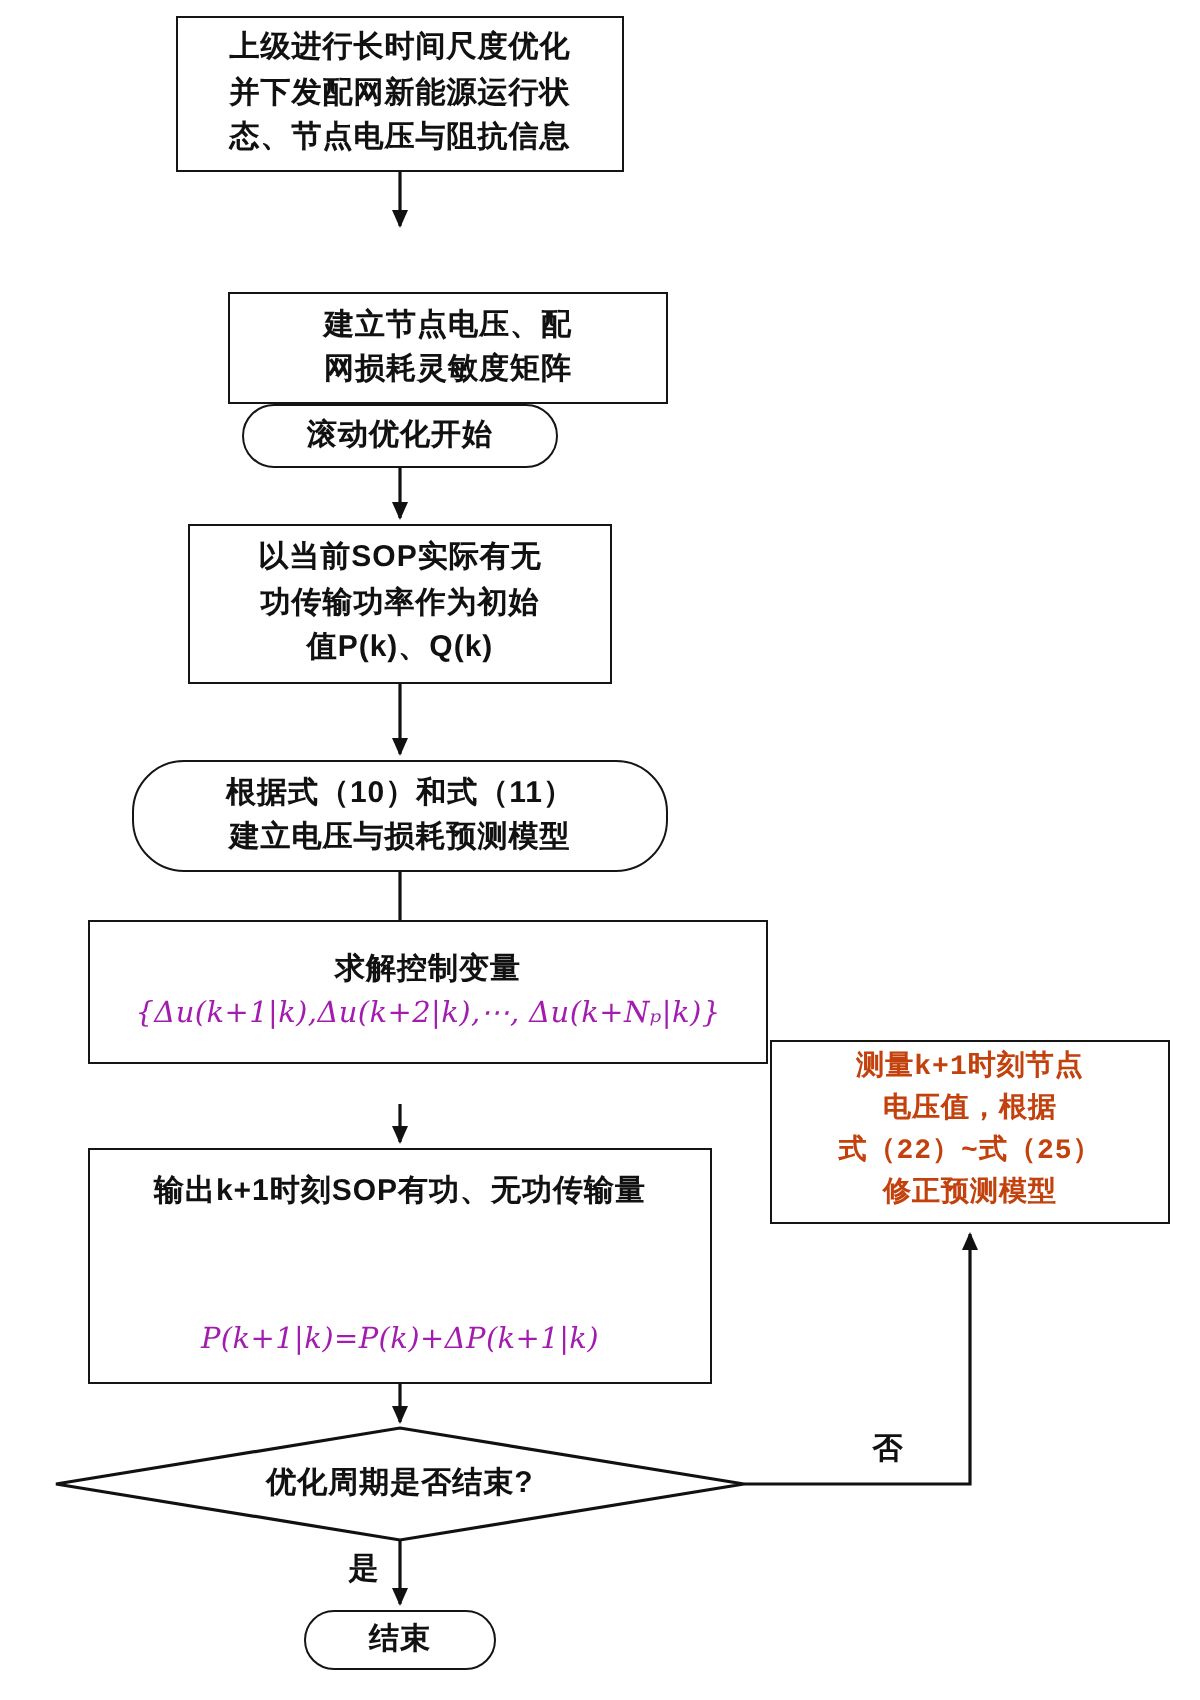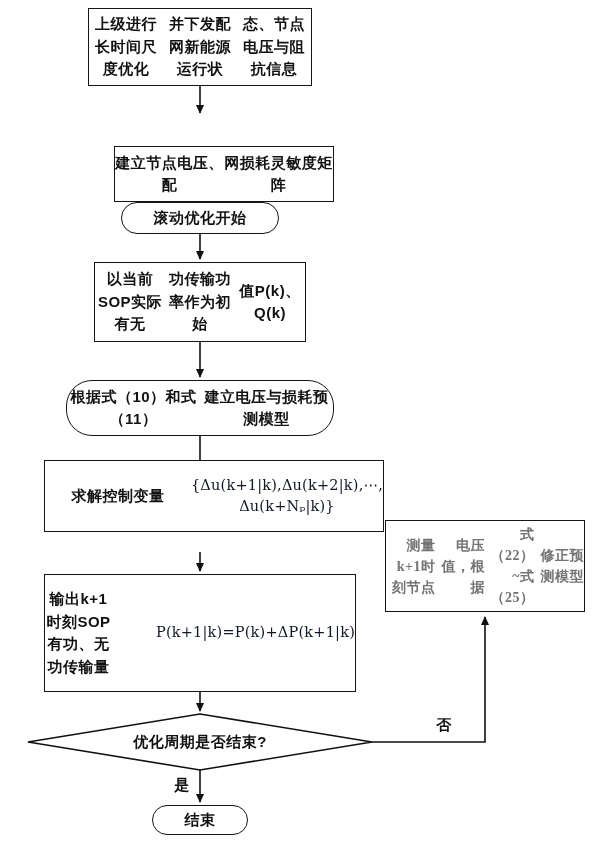--- a/index.html
+++ b/index.html
@@ -17,37 +17,37 @@
   svg.connectors {
     position: absolute;
     left: 0; top: 0;
     width: 600px; height: 850px;
     z-index: 0;
   }
 
   .node {
     position: absolute;
     display: flex;
-    flex-direction: row;
+    flex-direction: column;
     align-items: center;
     justify-content: center;
     text-align: center;
     z-index: 1;
   }
   .box  { border: 1.6px solid #151515; background: #ffffff; }
   .oval { border: 1.6px solid #151515; background: #ffffff; border-radius: 999px; }
   .plain { background: transparent; }
 
   .ln       { width: 100%; }
   .cjk      { font-family: "Liberation Sans", sans-serif; font-weight: 700; font-size: 15px;
               color: #111; line-height: 1.5; letter-spacing: 0.5px; }
-  .cjk-sm   { font-family: Liberation Serif, serif; font-weight: 700; font-size: 14px;
-              color: #737373; line-height: 1.5; letter-spacing: 0.5px; text-align: right; }
-  .math     { font-family: "DejaVu Serif", serif; font-size: 14.5px;
-              color: #0f172a; line-height: 1.45; letter-spacing: 0.2px; }
+  .cjk-sm   { font-family: Liberation Mono, monospace; font-weight: 700; font-size: 14px;
+              color: #c2410c; line-height: 1.5; letter-spacing: 0.5px; }
+  .math     { font-family: "DejaVu Serif", serif; font-style: italic; font-size: 14.5px;
+              color: #a21caf; line-height: 1.45; letter-spacing: 0.2px; }
 
   
   #n-upper { left: 88px;  top: 8px;   width: 224px; height: 78px;  }
   #n-sens  { left: 114px;  top: 116px; width: 220px; height: 56px; margin-top: 30px;  }
   #n-start { left: 121px; top: 202px; width: 158px; height: 32px;  }
   #n-init  { left: 94px;  top: 262px; width: 212px; height: 80px;  }
   #n-model { left: 66px;  top: 380px; width: 268px; height: 56px; border-radius: 26px;  }
   #n-ctrl  { left: 44px;  top: 460px; width: 340px; height: 72px;  }
   #n-out   { left: 44px;  top: 574px; width: 312px; height: 118px; padding: 6px 0; justify-content: space-around; gap: 44px; }
   #n-dec   { left: 28px;  top: 727px; width: 344px; height: 30px; justify-content: center;  }

